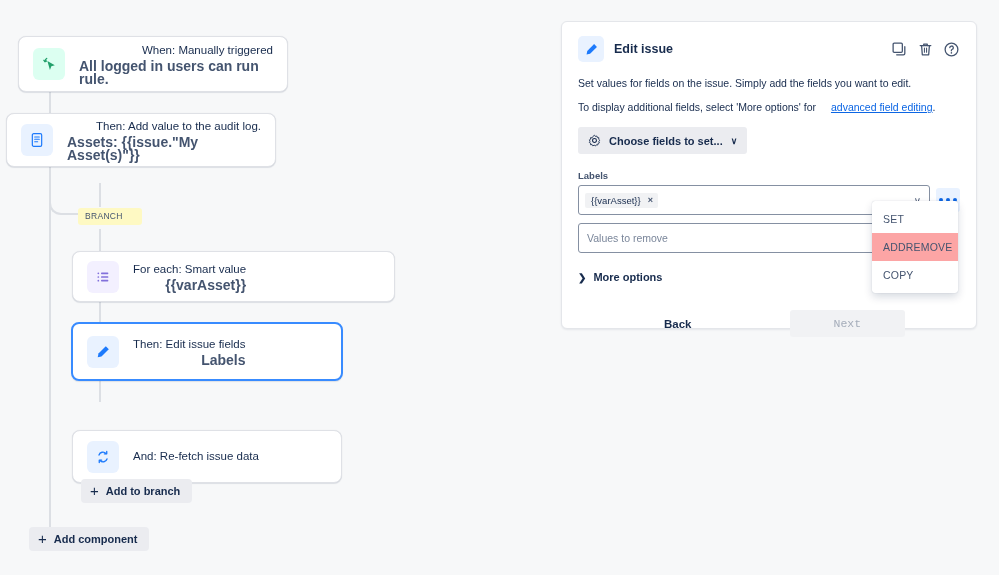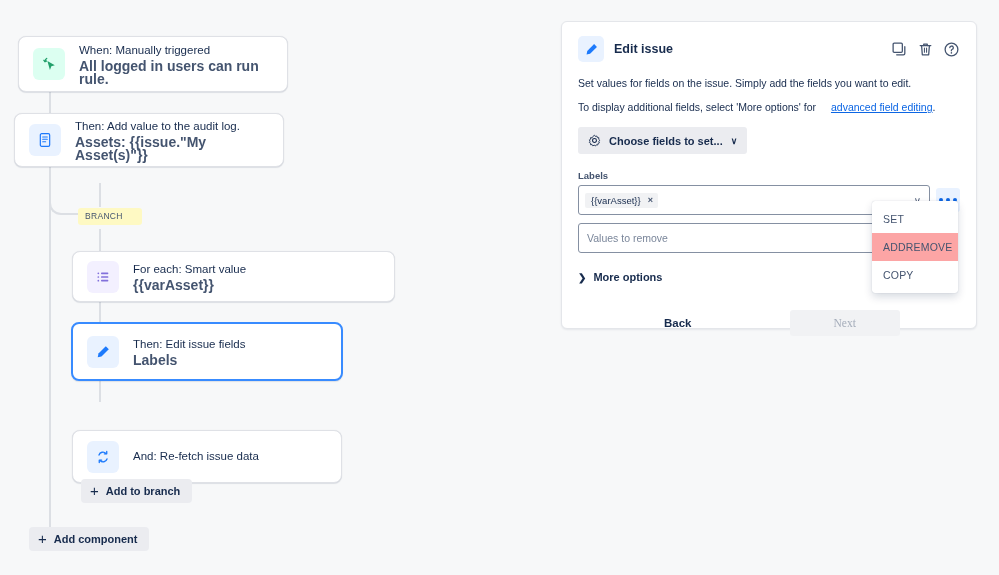--- a/index.html
+++ b/index.html
@@ -41,21 +41,21 @@
   .card-icon {
     width: 32px; height: 32px;
     border-radius: 6px;
     flex: 0 0 32px;
     display: flex; align-items: center; justify-content: center;
     margin-right: 14px;
   }
   .ic-green { background: #dcfff1; }
   .ic-blue  { background: #e9f2ff; }
   .ic-purple{ background: #f3f0ff; }
-  .card-text { display: flex; flex-direction: column; justify-content: center; min-width: 0; }
+  .card-text { display: flex; flex-direction: column; justify-content: center; min-width: 0; align-items: flex-end; }
   .card-title { font-size: 11.5px; color: #172b4d; line-height: 15px; }
   .card-sub { font-size: 14px; color: #44546f; font-weight: bold; line-height: 13px; margin-top: 2px; }
 
   .branch-pill {
     position: absolute;
     background: #fef9c3;
     color: #44546f;
     font-size: 8.5px;
     letter-spacing: 0.3px;
     border-radius: 3px;
@@ -177,21 +177,21 @@
   .footer { margin-top: 27px; display: flex; align-items: center; padding-left: 72px; }
   .btn-back {
     background: transparent; border: none;
     font-family: "Liberation Sans", sans-serif;
     font-size: 11.5px; font-weight: bold; color: #172b4d;
     padding: 7px 14px; cursor: pointer; border-radius: 3px;
   }
   .btn-next {
     margin-left: 84px;
     background: #f1f2f4; border: none;
-    font-family: Liberation Serif, serif;
+    font-family: Liberation Mono, monospace;
     font-size: 11.5px; color: #a5adba;
     padding: 7px 44px; border-radius: 3px;
     cursor: default;
   }
 
   
   .menu {
     position: absolute;
     left: 872px; top: 201px;
     width: 86px;
@@ -234,21 +234,21 @@
           <path d="M5.6 7.9 L4.1 6.2 M5.6 7.9 L7.6 7.1" stroke="#22a06b" stroke-width="2" stroke-linecap="round"></path>
           <path d="M9 7.2 L19.5 13.1 L14.6 14.4 L12.6 19.9 Z" fill="#22a06b"></path>
         </svg>
       </div>
       <div class="card-text">
         <div class="card-title">When: Manually triggered</div>
         <div class="card-sub">All logged in users can run rule.</div>
       </div>
     </div>
 
-    <div class="card" style="left:14px; top:113px; width:270px; height:54px;">
+    <div class="card" style="left:6px; top:113px; width:270px; height:54px;">
       <div class="card-icon ic-blue">
         <svg width="16" height="16" viewBox="0 0 24 24" fill="none">
           <rect x="5" y="2.5" width="14" height="19" rx="2" stroke="#1d7afc" stroke-width="1.8"></rect>
           <path d="M8.5 7.5h7M8.5 11h7M8.5 14.5h4.5" stroke="#1d7afc" stroke-width="1.6" stroke-linecap="round"></path>
         </svg>
       </div>
       <div class="card-text">
         <div class="card-title">Then: Add value to the audit log.</div>
         <div class="card-sub">Assets: {{issue."My Asset(s)"}}</div>
       </div>

